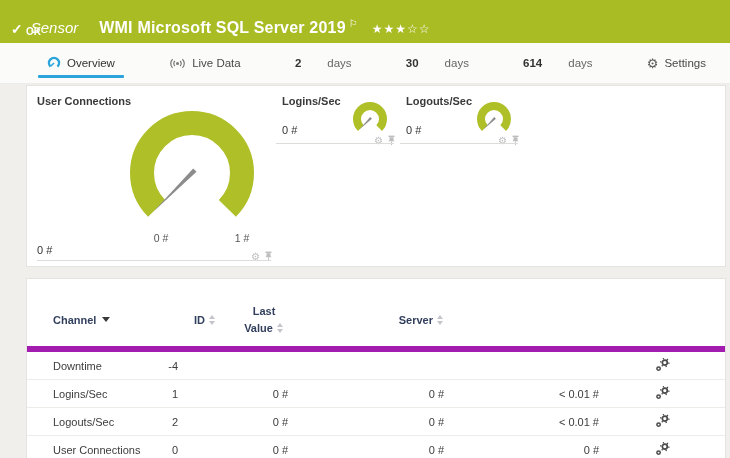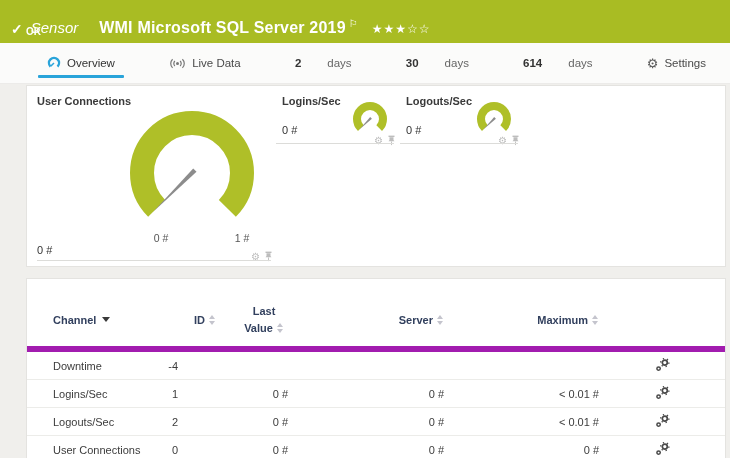--- a/index.html
+++ b/index.html
@@ -187,21 +187,20 @@
   </div>
   <div class="g-line" style="left:373px; top:57px; width:118px;"></div>
 </section>
 
 <section class="panel panel-table">
   <div class="thead">
     <div><span>Channel</span><span class="sort-desc"></span></div>
     <div class="c-right"><span>ID</span><span class="sort"></span></div>
     <div class="c-right"><span class="lastv-wrap"><span>Last Value</span><span class="sort"></span></span></div>
     <div class="c-right"><span>Server</span><span class="sort"></span></div>
-    <div class="c-right"><span>Maximum</span><span class="sort"></span></div>
     <div></div>
   </div>
 
   <div class="trow">
     <div class="chan-link">Downtime</div>
     <div class="c-idval">-4</div>
     <div class="c-right"></div>
     <div class="c-right"></div>
     <div class="c-right"></div>
     <div class="c-gear">

